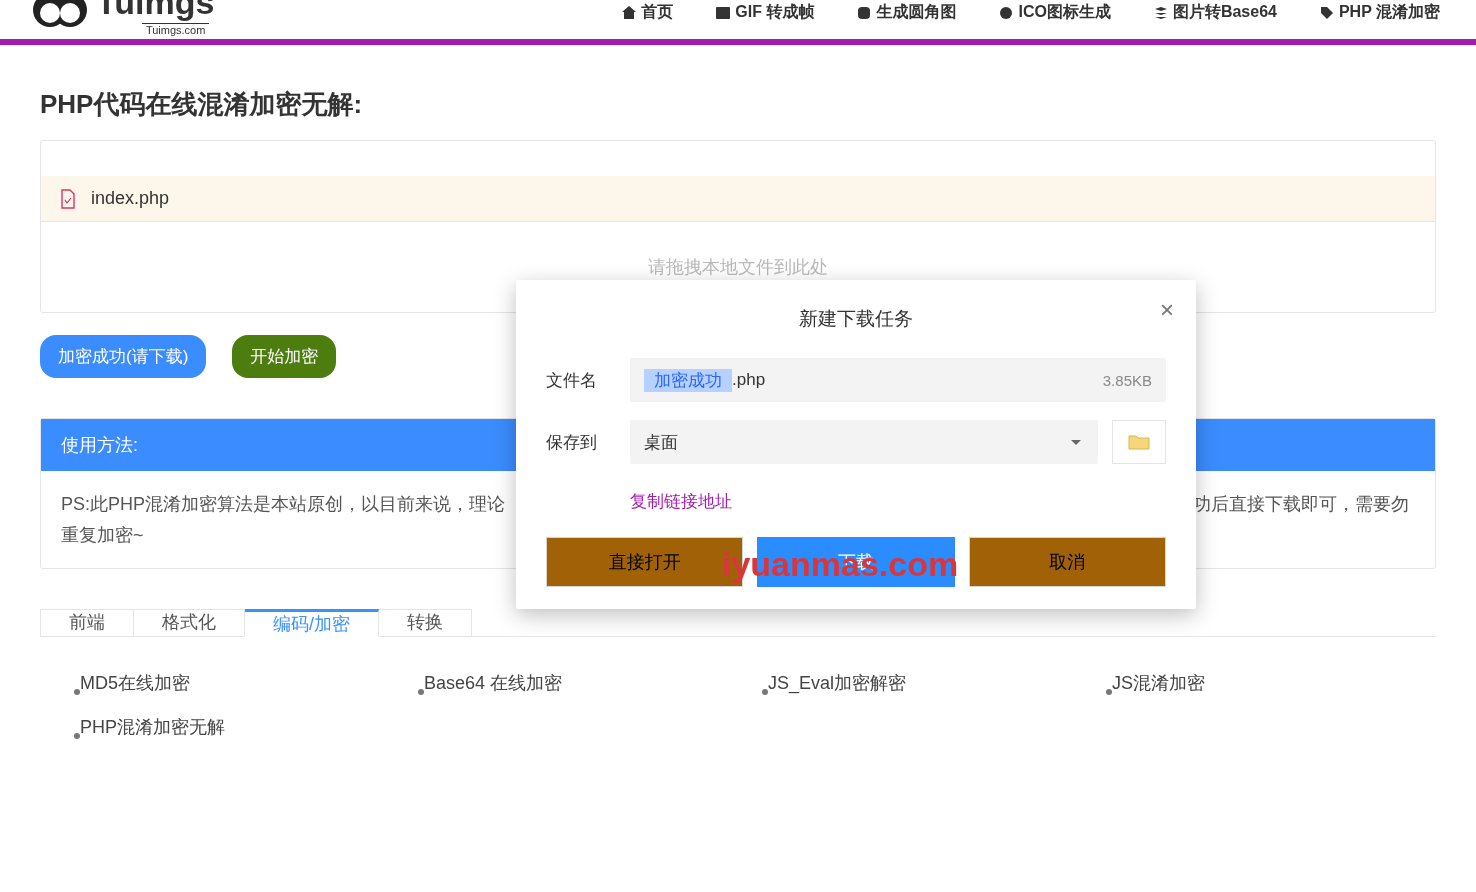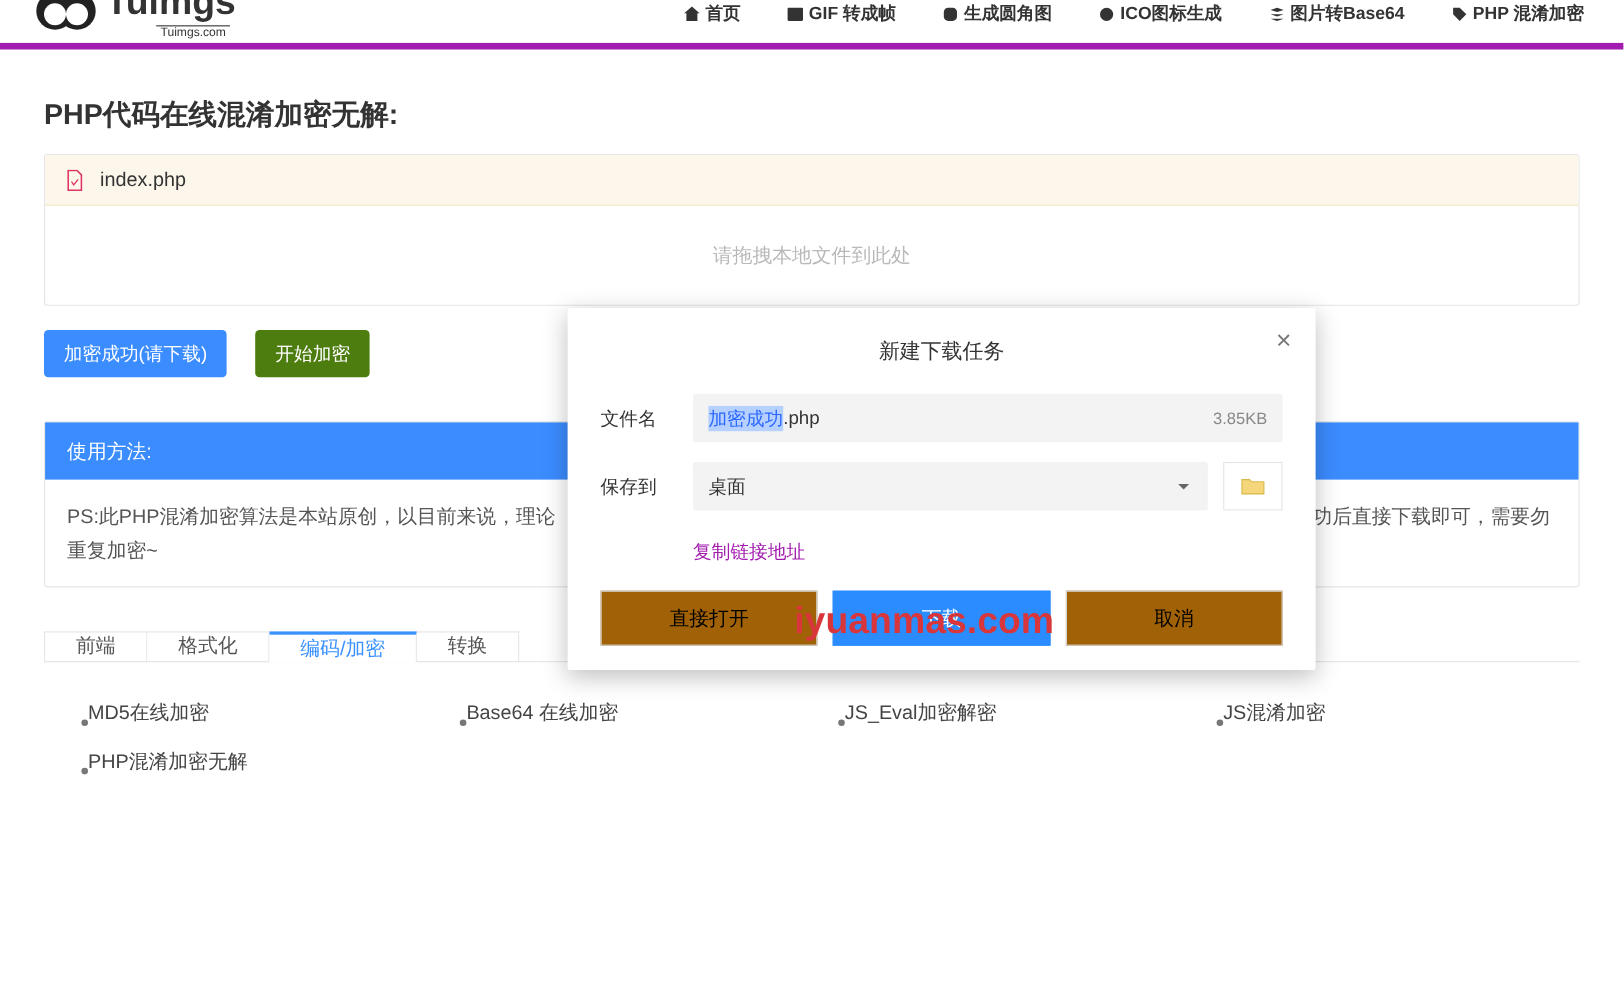--- a/index.html
+++ b/index.html
@@ -14,27 +14,27 @@
 .nav { display:flex; gap:30px; margin-left:auto; }
 .nav-item { display:flex; align-items:center; gap:4px; font-size:16px; font-weight:700; color:#333; padding:4px 6px; position:relative; top:-2px; cursor:pointer; }
 .nav-ico { width:16px; height:16px; }
 
 
 .content { padding:20px 40px; }
 h1.page-title { font-size:26px; font-weight:700; margin:22px 0 18px; }
 
 
 .upload-panel { border:1px solid #e5e5e5; border-radius:3px; margin-bottom:22px; }
-.upload-head { display:flex; align-items:center; gap:14px; padding:12px 18px; background:#fdf7eb; border-bottom:1px solid #efe5c9; }
+.upload-head { display:flex; align-items:center; gap:14px; padding:12px 18px; background:#fdf7eb; border-bottom:1px solid #efe5c9;margin-top:35px; }
 .upload-head .fname { font-size:18px; color:#333; }
 .drop-area { height:90px; display:flex; align-items:center; justify-content:center; color:#b9b9b9; font-size:18px; }
 
 
 .btn-row { display:flex; gap:10px; margin-bottom:40px; }
-.btn { padding:10px 18px; border-radius:4px; color:#fff; font-size:17px; border:none; cursor:pointer; }
+.btn { padding:10px 18px; border-radius:16px; color:#fff; font-size:17px; border:none; cursor:pointer; }
 .btn-blue { background:#3b8cff; }
 .btn-green { background:#4d7c0f;margin-left:16px; }
 
 
 .usage { border:1px solid #e5e5e5; border-radius:3px; margin-bottom:40px; }
 .usage-head { background:#3b8cff; color:#fff; font-size:18px; padding:14px 20px; }
 .usage-body { padding:18px 20px; font-size:18px; color:#555; line-height:1.7; }
 
 
 .tabs { display:flex; border-bottom:1px solid #e5e5e5; }
@@ -46,21 +46,21 @@
 .tool-item { width:25%; font-size:18px; color:#444; padding:10px 0 10px 24px; display:flex; align-items:flex-end; }
 .bullet { width:6px; height:6px; background:#777; border-radius:50%; flex:0 0 6px; }
 
 
 .modal { position:absolute; left:516px; top:280px; width:680px; background:#fff; box-shadow:0 6px 22px rgba(0,0,0,.25); border-radius:2px; padding:26px 30px 22px; }
 .modal .close { position:absolute; top:18px; right:22px; color:#777; font-size:24px; cursor:pointer; line-height:1; }
 .modal-title { text-align:center; font-size:19px; margin-bottom:26px; }
 .form-row { display:flex; align-items:center; gap:14px; margin-bottom:18px; }
 .form-label { width:70px; font-size:17px; color:#333; }
 .input-box { flex:1; display:flex; align-items:center; background:#f3f3f3; border-radius:2px; height:44px; padding:0 14px; }
-.sel-name { color:#2a67ff; background:#b6d0ff; padding:0 0; font-size:17px; }
+.sel-name { color:#2a67ff; background:#b6d0ff; padding:0 10px; font-size:17px; }
 .ext { font-size:17px; color:#333; }
 .size { margin-left:auto; color:#888; font-size:15px; }
 .select-box { flex:1; display:flex; align-items:center; justify-content:space-between; background:#f3f3f3; height:44px; border-radius:2px; padding:0 14px; font-size:17px; color:#333; }
 .folder-btn { width:54px; height:44px; border:1px solid #e5e5e5; display:flex; align-items:center; justify-content:center; cursor:pointer; }
 .link-copy { color:#a21caf; font-size:17px; margin:8px 0 24px 84px; cursor:pointer; display:inline-block; }
 .modal-btns { display:flex; gap:14px; }
 .mbtn { flex:1; height:50px; border:1px solid #d5d5d5; background:#a16207; font-size:18px; cursor:pointer; }
 .mbtn.primary { background:#2a8cff; color:#fff; border-color:#2a8cff; }
 
 

